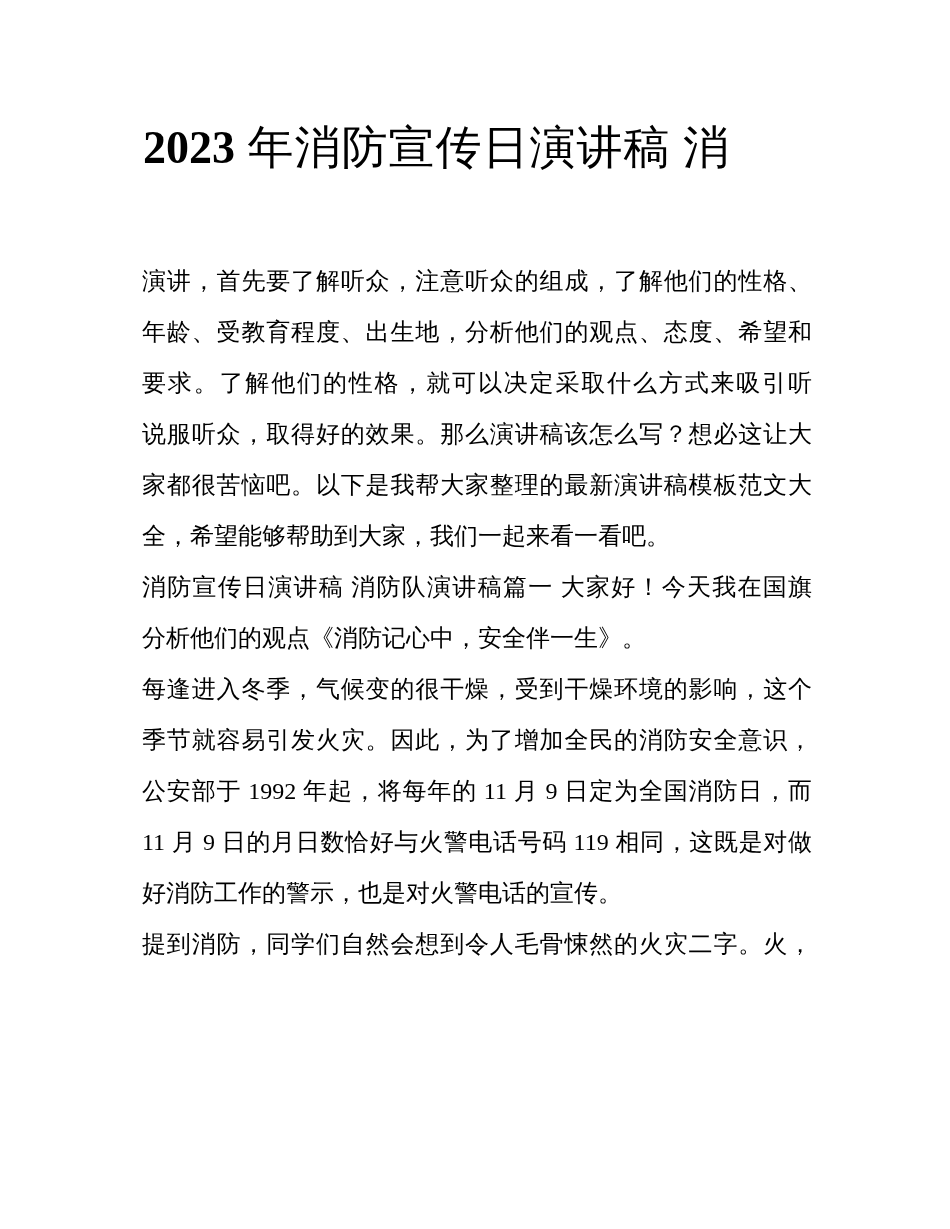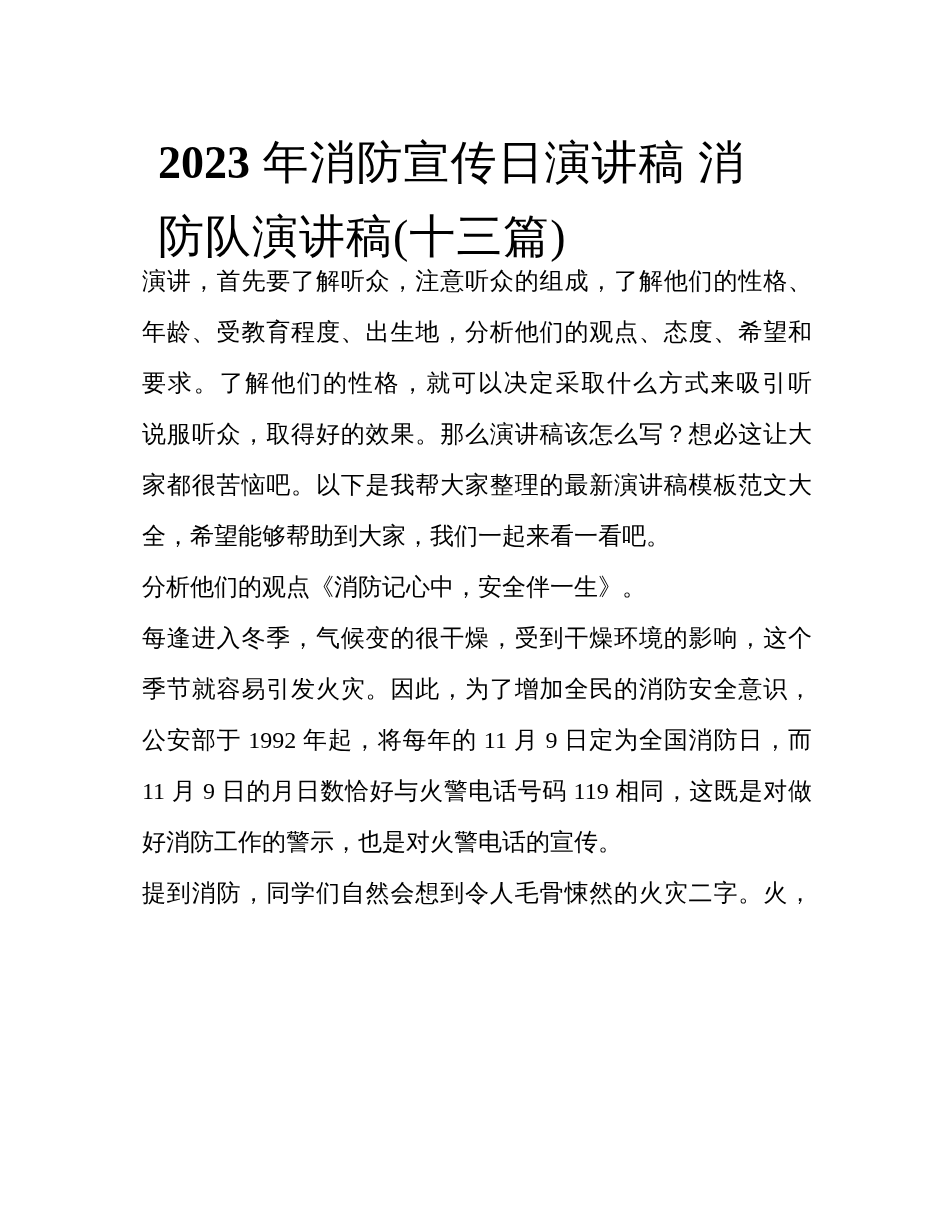--- a/index.html
+++ b/index.html
@@ -14,21 +14,21 @@
     background: #ffffff;
     color: #000000;
     font-family: "Liberation Serif", "DejaVu Serif", serif;
     overflow: hidden;
   }
   .doc-title {
     position: absolute;
     left: 142px;
     top: 110px;
     width: 676px;
-    margin: 16px;
+    margin: 1px;
     font-size: 46px;
     font-weight: normal;
     line-height: 74px;
     letter-spacing: 1px;
     color: #000000;
   }
   .doc-title .t-line {
     display: block;
     white-space: nowrap;
   }
@@ -57,30 +57,30 @@
     text-align-last: left;
   }
 </style>
 </head>
 <body>
 
 <div class="page">
 
   <h1 class="doc-title">
     <span class="t-line"><b class="t-num">2023</b><span> 年消防宣传日演讲稿 消</span></span>
-    <span class="t-line">防队演讲稿(十三篇)</span>
   </h1>
 
   <div class="doc-body">
     <div class="line">演讲，首先要了解听众，注意听众的组成，了解他们的性格、</div>
     <div class="line">年龄、受教育程度、出生地，分析他们的观点、态度、希望和</div>
     <div class="line">要求。了解他们的性格，就可以决定采取什么方式来吸引听众，</div>
     <div class="line">说服听众，取得好的效果。那么演讲稿该怎么写？想必这让大</div>
     <div class="line">家都很苦恼吧。以下是我帮大家整理的最新演讲稿模板范文大</div>
     <div class="line end">全，希望能够帮助到大家，我们一起来看一看吧。</div>
+    <div class="line">消防宣传日演讲稿 消防队演讲稿篇一 大家好！今天我在国旗</div>
     <div class="line end">分析他们的观点《消防记心中，安全伴一生》。</div>
     <div class="line">每逢进入冬季，气候变的很干燥，受到干燥环境的影响，这个</div>
     <div class="line">季节就容易引发火灾。因此，为了增加全民的消防安全意识，</div>
     <div class="line">公安部于 1992 年起，将每年的 11 月 9 日定为全国消防日，而</div>
     <div class="line">11 月 9 日的月日数恰好与火警电话号码 119 相同，这既是对做</div>
     <div class="line end">好消防工作的警示，也是对火警电话的宣传。</div>
     <div class="line">提到消防，同学们自然会想到令人毛骨悚然的火灾二字。火，</div>
   </div>
 
 </div>

